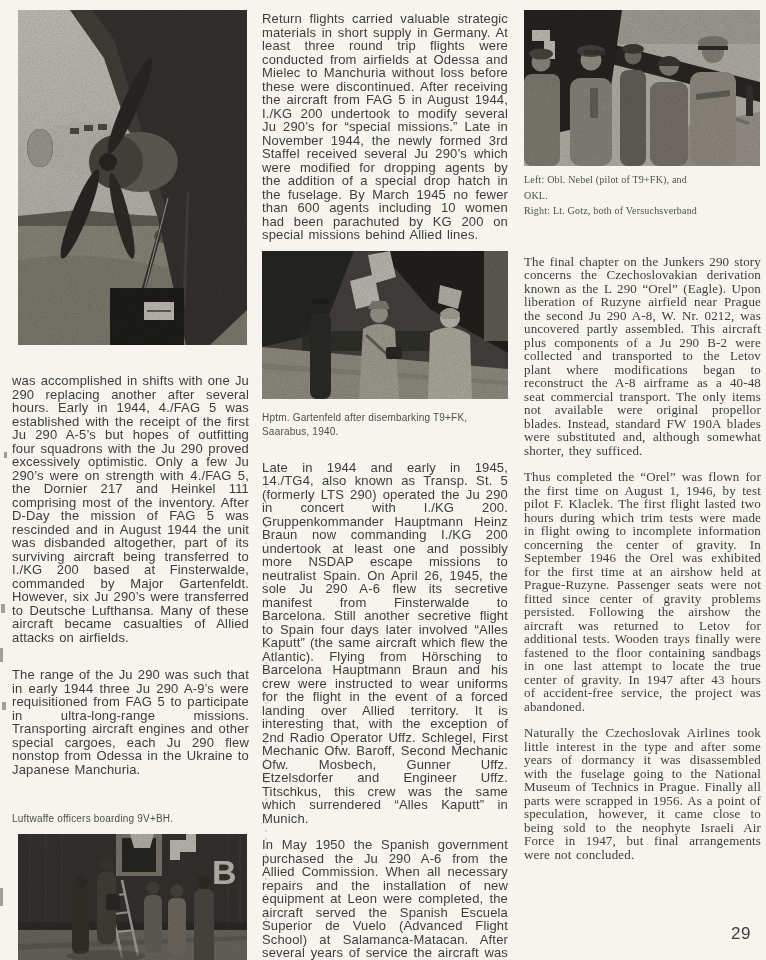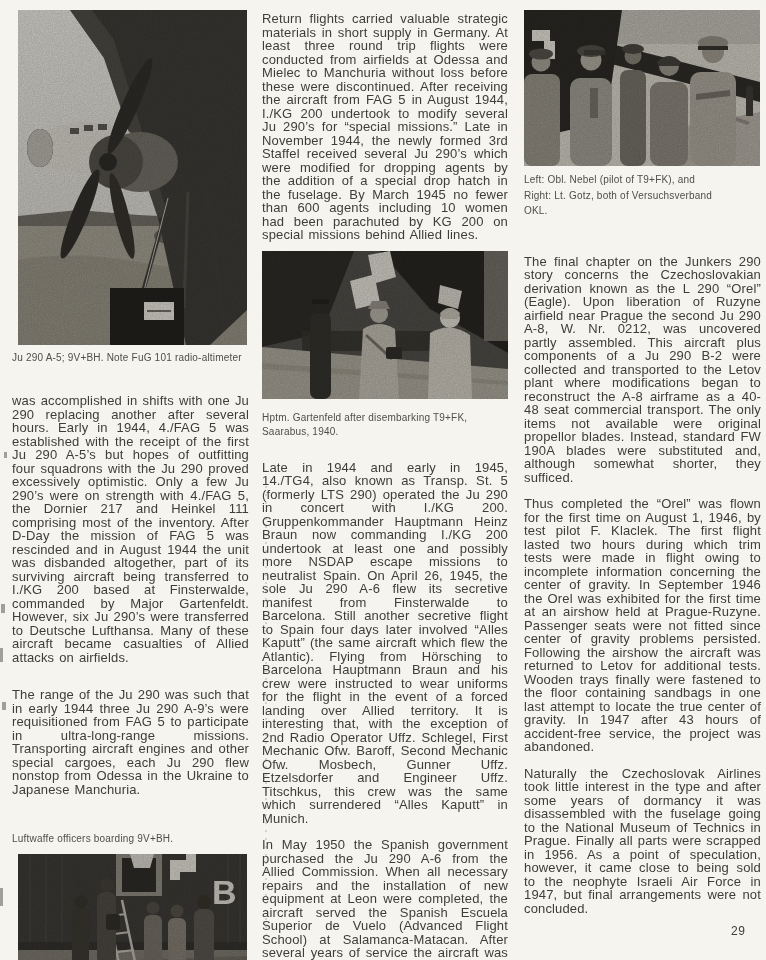--- a/index.html
+++ b/index.html
@@ -12,21 +12,21 @@
   .body-text{
     font-size:13px;line-height:13.5px;text-align:justify;color:#3e3d39;
     letter-spacing:.15px;word-spacing:1.2px;
   }
   .body-text + .body-text{margin-top:13px;}
   .caption{
     font-size:10px;line-height:14px;color:#4f4e49;letter-spacing:.2px;
   }
   .photo{display:block;}
   .page-number{
-    position:absolute;left:731px;top:924px;font-size:12px;color:#3e3d39;
+    position:absolute;left:731px;top:924px;font-size:17px;color:#3e3d39;
     letter-spacing:.5px;
   }
   .speck{position:absolute;background:#5c5a54;opacity:.55;}
   .gutter-artifact{
     position:absolute;left:265px;top:470px;width:2px;height:470px;
     background:repeating-linear-gradient(to bottom,rgba(95,93,87,.22) 0 2px,transparent 2px 8px);
   }
 </style>
 </head>
 <body>
@@ -69,21 +69,20 @@
       <line x1="152" y1="186" x2="118" y2="306" stroke="#3b3934" stroke-width="4"></line>
       <line x1="188" y1="176" x2="206" y2="316" stroke="#3b3934" stroke-width="4"></line>
       <line x1="170" y1="182" x2="166" y2="298" stroke="#4a4842" stroke-width="3"></line>
       <line x1="150" y1="188" x2="120" y2="304" stroke="#b5b2a9" stroke-width="1"></line>
       <rect x="92" y="278" width="74" height="58" fill="#21201d"></rect>
       <rect x="126" y="292" width="30" height="18" fill="#d6d3ca"></rect>
       <line x1="129" y1="301" x2="153" y2="301" stroke="#6a675f" stroke-width="2"></line>
       <rect width="229" height="335" filter="url(#g1)" opacity=".22"></rect>
     </svg>
 
-    <div class="caption" style="margin-top:6px;">Ju 290 A-5; 9V+BH. Note FuG 101 radio-altimeter</div>
 
     <p class="body-text" style="margin:29px 0 0 0;">was accomplished in shifts with one Ju 290 replacing another after several hours. Early in 1944, 4./FAG 5 was established with the receipt of the first Ju 290 A-5’s but hopes of outfitting four squadrons with the Ju 290 proved excessively optimistic. Only a few Ju 290’s were on strength with 4./FAG 5, the Dornier 217 and Heinkel 111 comprising most of the inventory. After D-Day the mission of FAG 5 was rescinded and in August 1944 the unit was disbanded altogether, part of its surviving aircraft being transferred to I./KG 200 based at Finsterwalde, commanded by Major Gartenfeldt. However, six Ju 290’s were transferred to Deutsche Lufthansa. Many of these aircraft became casualties of Allied attacks on airfields.</p>
     <p class="body-text" style="margin:24px 0 0 0;">The range of the Ju 290 was such that in early 1944 three Ju 290 A-9’s were requisitioned from FAG 5 to participate in ultra-long-range missions. Transporting aircraft engines and other special cargoes, each Ju 290 flew nonstop from Odessa in the Ukraine to Japanese Manchuria.</p>
 
     <div class="caption" style="margin-top:36px;">Luftwaffe officers boarding 9V+BH.</div>
 
     <svg class="photo" style="margin:8px 0 0 6px;" width="229" height="133" viewBox="0 0 229 133" role="img">
       <defs>
         <filter id="g2" x="0" y="0" width="100%" height="100%">
           <feTurbulence type="fractalNoise" baseFrequency="0.9" numOctaves="2"></feTurbulence>
@@ -168,21 +167,21 @@
 
     <div class="caption" style="margin-top:12px;">
       <div>Hptm. Gartenfeld after disembarking T9+FK,</div>
       <div>Saarabus, 1940.</div>
     </div>
 
     <p class="body-text" style="margin:22px 0 0 0;">Late in 1944 and early in 1945, 14./TG4, also known as Transp. St. 5 (formerly LTS 290) operated the Ju 290 in concert with I./KG 200. Gruppenkommander Hauptmann Heinz Braun now commanding I./KG 200 undertook at least one and possibly more NSDAP escape missions to neutralist Spain. On April 26, 1945, the sole Ju 290 A-6 flew its secretive manifest from Finsterwalde to Barcelona. Still another secretive flight to Spain four days later involved “Alles Kaputt” (the same aircraft which flew the Atlantic). Flying from Hörsching to Barcelona Hauptmann Braun and his crew were instructed to wear uniforms for the flight in the event of a forced landing over Allied territory. It is interesting that, with the exception of 2nd Radio Operator Uffz. Schlegel, First Mechanic Ofw. Baroff, Second Mechanic Ofw. Mosbech, Gunner Uffz. Etzelsdorfer and Engineer Uffz. Titschkus, this crew was the same which surrendered “Alles Kaputt” in Munich.</p>
     <p class="body-text" style="margin:13px 0 0 0;">In May 1950 the Spanish government purchased the Ju 290 A-6 from the Allied Commission. When all necessary repairs and the installation of new equipment at Leon were completed, the aircraft served the Spanish Escuela Superior de Vuelo (Advanced Flight School) at Salamanca-Matacan. After several years of service the aircraft was scrapped as serviceability was becoming a major problem.</p>
   </div>
 
-  <div class="col" style="left:524px;top:10px;width:237px;">
+  <div class="col" style="left:524px;top:10px;width:237px;font-family:Liberation Serif, serif;">
 
     <svg class="photo" width="236" height="156" viewBox="0 0 236 156" role="img">
       <defs>
         <filter id="g4" x="0" y="0" width="100%" height="100%">
           <feTurbulence type="fractalNoise" baseFrequency="0.9" numOctaves="2"></feTurbulence>
           <feColorMatrix type="matrix" values="0 0 0 0 0  0 0 0 0 0  0 0 0 0 0  0.55 0.55 0.55 0 0"></feColorMatrix>
         </filter>
       </defs>
       <rect width="236" height="156" fill="#c7c4ba"></rect>
       <rect width="236" height="34" fill="#b4b1a8"></rect>
@@ -217,22 +216,22 @@
         <circle cx="189" cy="42" r="11" fill="#948f85"></circle>
         <ellipse cx="189" cy="33" rx="15" ry="7" fill="#89857b"></ellipse>
         <path d="M174,36 L204,36 L204,40 L174,40 Z" fill="#33312c"></path>
         <path d="M172,84 L206,80 L206,86 L172,90 Z" fill="#6e6a62"></path>
       </g>
       <rect width="236" height="156" filter="url(#g4)" opacity=".22"></rect>
     </svg>
 
     <div class="caption" style="margin-top:6px;line-height:15.5px;">
       <div>Left: Obl. Nebel (pilot of T9+FK), and</div>
+      <div>OKL.</div>
       <div>Right: Lt. Gotz, both of Versuchsverband</div>
-      <div>OKL.</div>
     </div>
 
     <p class="body-text" style="margin:36px 0 0 0;">The final chapter on the Junkers 290 story concerns the Czechoslovakian derivation known as the L 290 “Orel” (Eagle). Upon liberation of Ruzyne airfield near Prague the second Ju 290 A-8, W. Nr. 0212, was uncovered partly assembled. This aircraft plus components of a Ju 290 B-2 were collected and transported to the Letov plant where modifications began to reconstruct the A-8 airframe as a 40-48 seat commercial transport. The only items not available were original propellor blades. Instead, standard FW 190A blades were substituted and, although somewhat shorter, they sufficed.</p>
     <p class="body-text" style="margin:13px 0 0 0;">Thus completed the “Orel” was flown for the first time on August 1, 1946, by test pilot F. Klaclek. The first flight lasted two hours during which trim tests were made in flight owing to incomplete information concerning the center of gravity. In September 1946 the Orel was exhibited for the first time at an airshow held at Prague-Ruzyne. Passenger seats were not fitted since center of gravity problems persisted. Following the airshow the aircraft was returned to Letov for additional tests. Wooden trays finally were fastened to the floor containing sandbags in one last attempt to locate the true center of gravity. In 1947 after 43 hours of accident-free service, the project was abandoned.</p>
     <p class="body-text" style="margin:13px 0 0 0;">Naturally the Czechoslovak Airlines took little interest in the type and after some years of dormancy it was disassembled with the fuselage going to the National Museum of Technics in Prague. Finally all parts were scrapped in 1956. As a point of speculation, however, it came close to being sold to the neophyte Israeli Air Force in 1947, but final arrangements were not concluded.</p>
   </div>
 
   <div class="gutter-artifact"></div>
   <div class="speck" style="left:1px;top:604px;width:4px;height:9px;"></div>
   <div class="speck" style="left:0px;top:648px;width:3px;height:14px;"></div>

